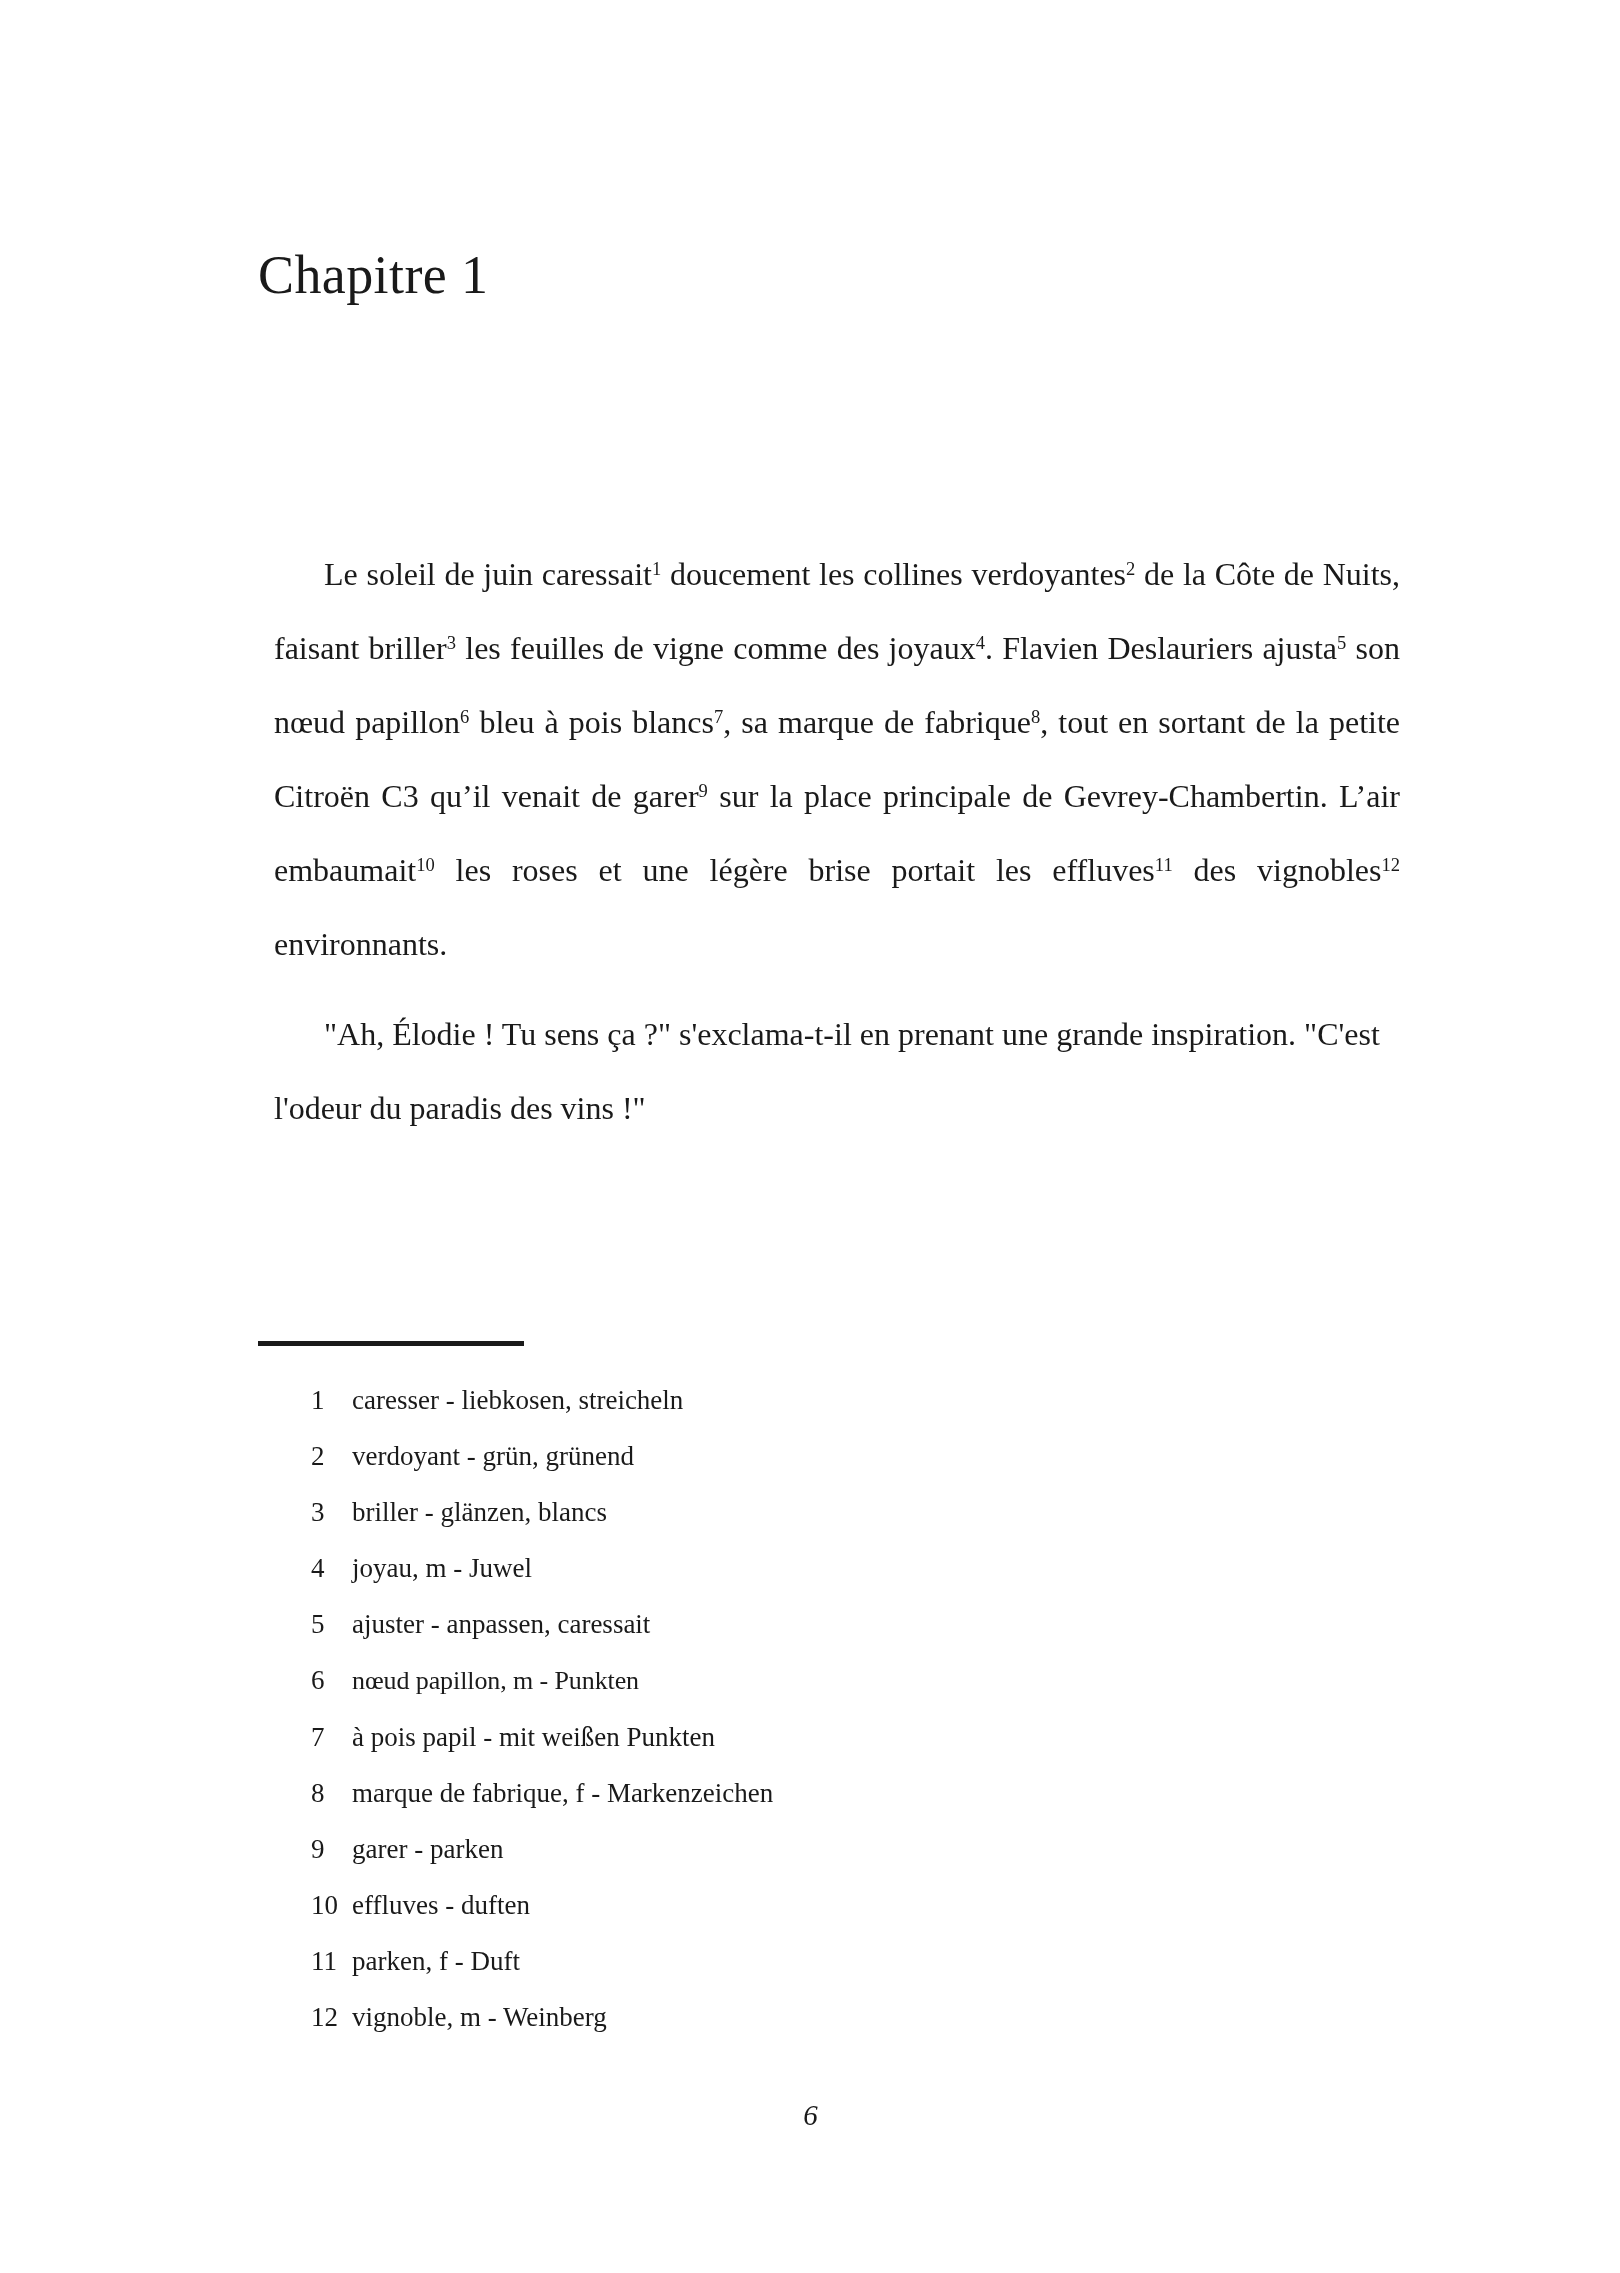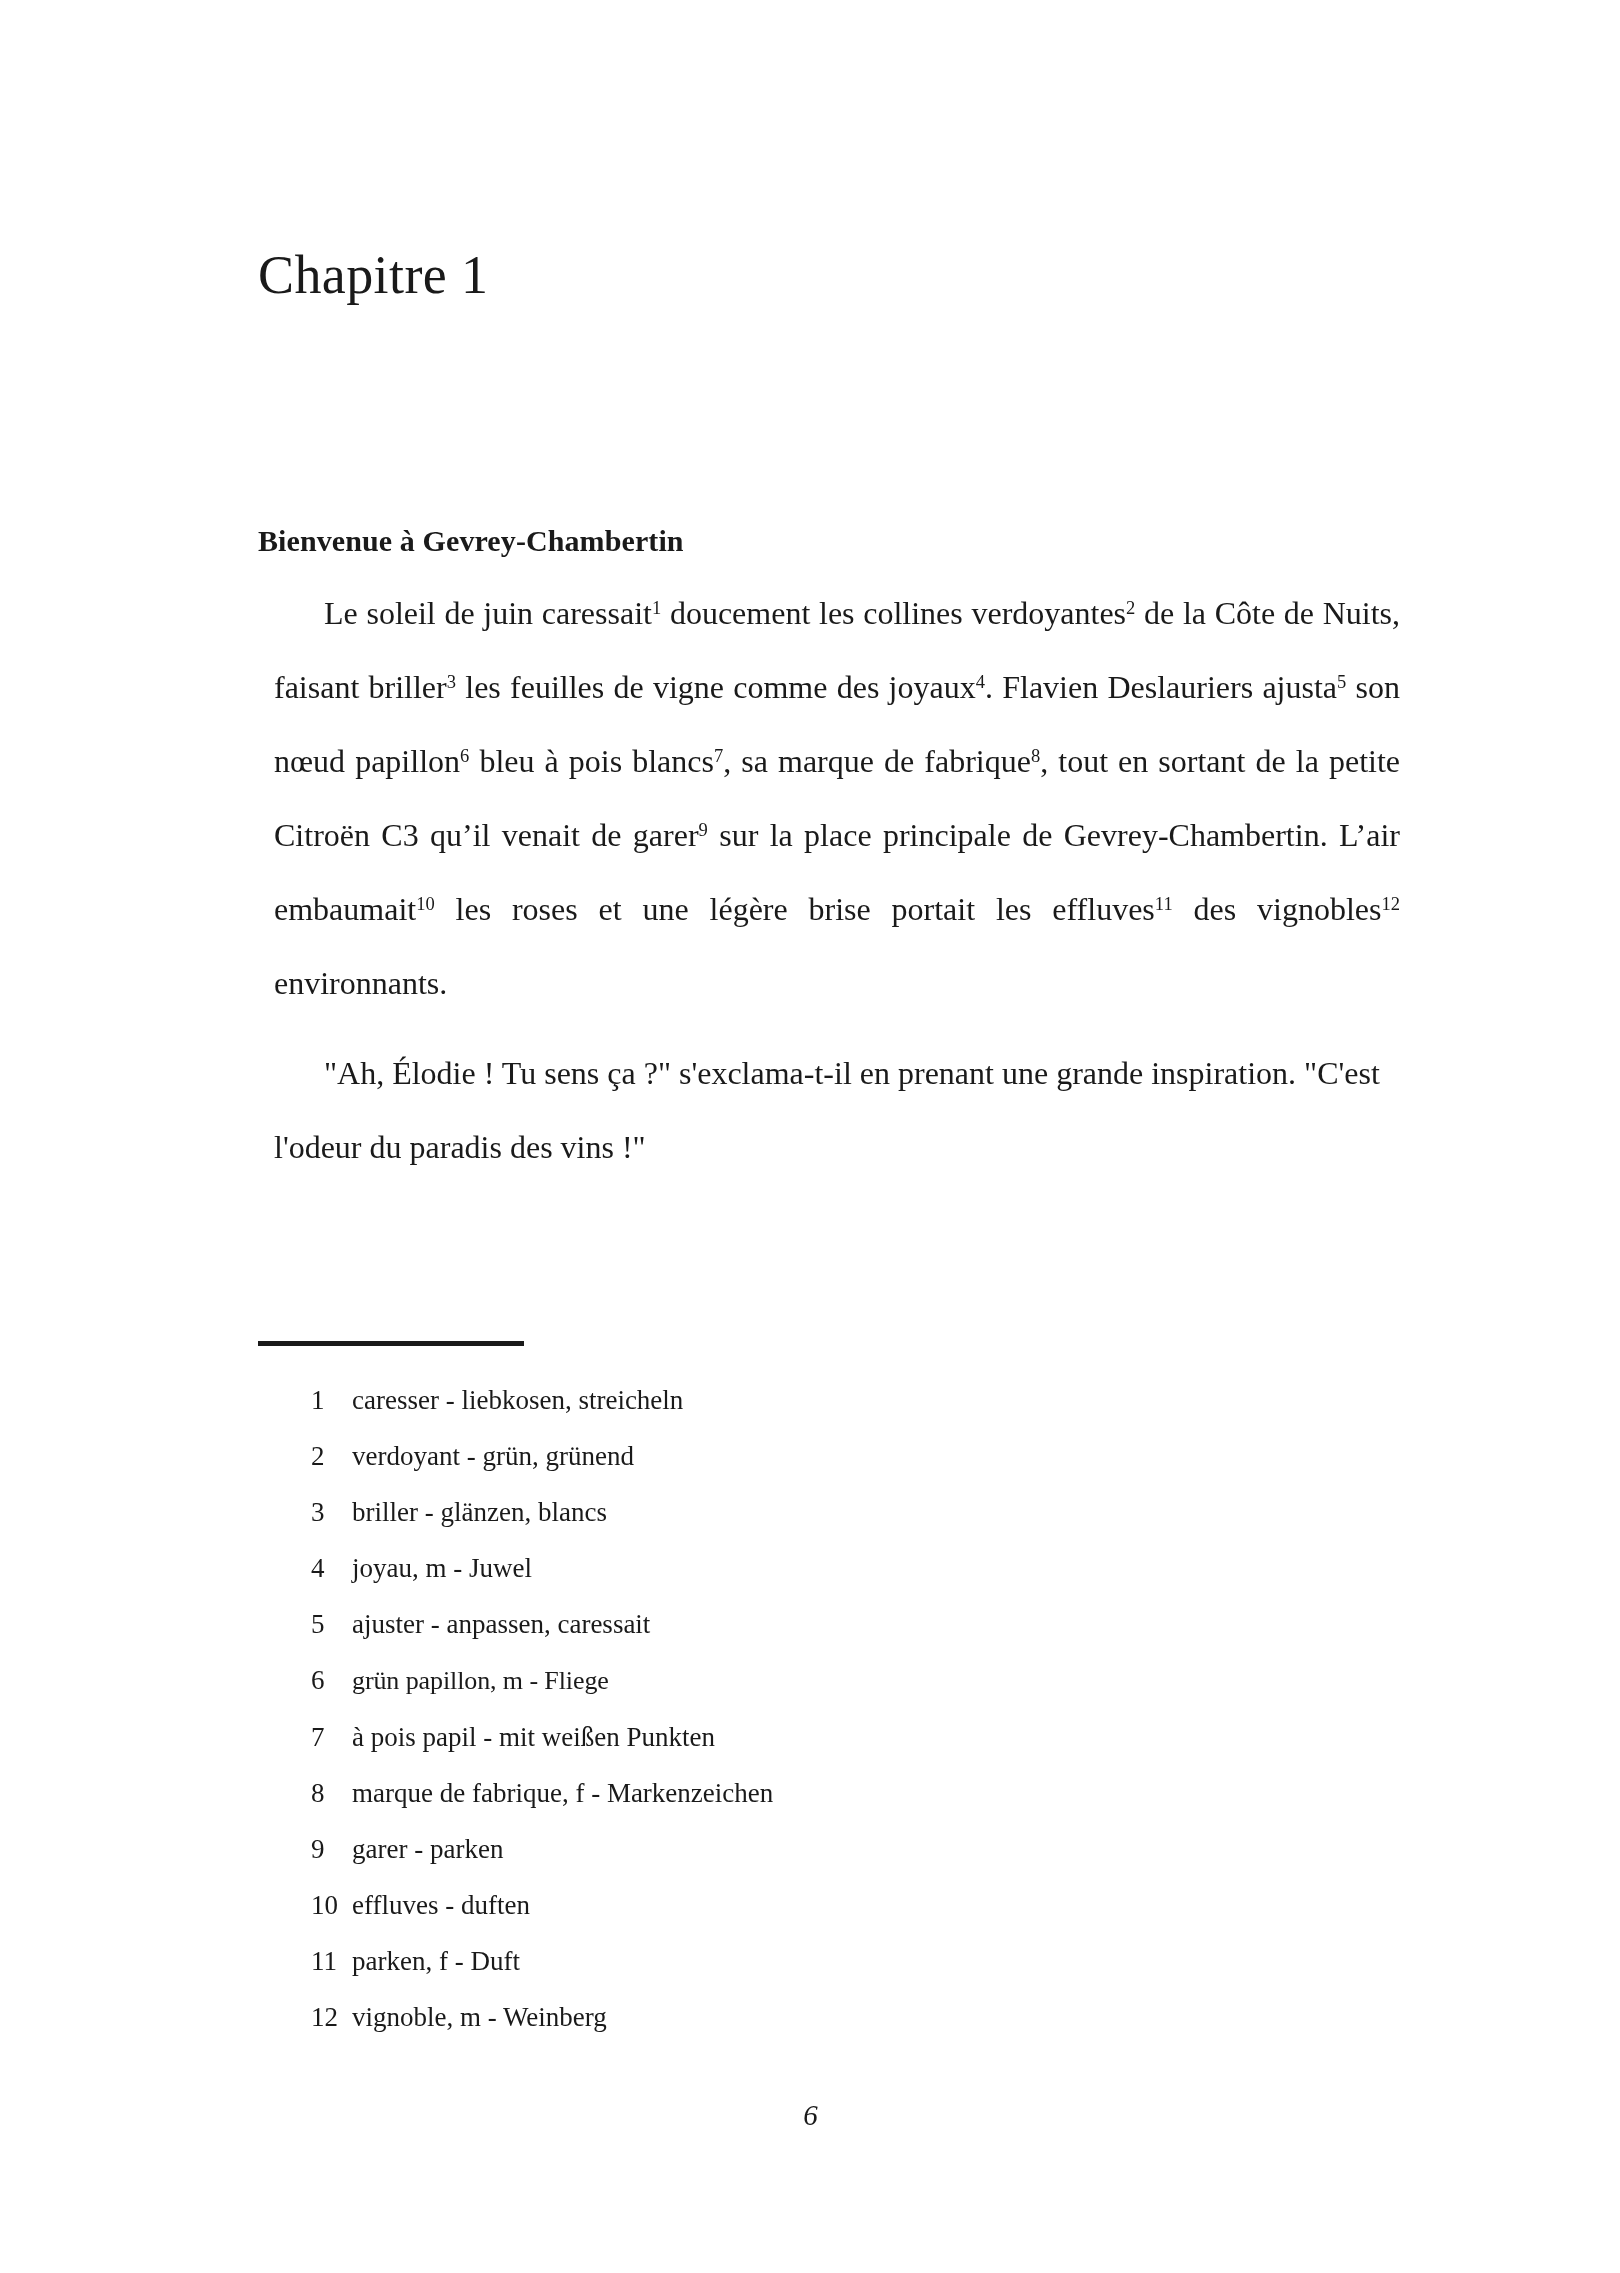--- a/index.html
+++ b/index.html
@@ -136,21 +136,20 @@
 </style>
 </head>
 <body>
 
 <div class="page">
 
   <h1 class="chapter-title">Chapitre 1</h1>
 
   <div class="textblock">
 
-    <div class="section-heading">Bienvenue à Gevrey-Chambertin</div>
 
     <p class="body-para"><span>Le soleil de juin caressait</span><sup class="fn">1</sup><span> doucement les collines verdoy­antes</span><sup class="fn">2</sup><span> de la Côte de Nuits, faisant briller</span><sup class="fn">3</sup><span> les feuilles de vigne comme des joyaux</span><sup class="fn">4</sup><span>. Flavien Deslauriers ajusta</span><sup class="fn">5</sup><span> son nœud papil­lon</span><sup class="fn">6</sup><span> bleu à pois blancs</span><sup class="fn">7</sup><span>, sa marque de fabrique</span><sup class="fn">8</sup><span>, tout en sortant de la petite Citroën C3 qu’il venait de garer</span><sup class="fn">9</sup><span> sur la place princi­pale de Gevrey-Chambertin. L’air embaumait</span><sup class="fn">10</sup><span> les roses et une légère brise portait les effluves</span><sup class="fn">11</sup><span> des vignobles</span><sup class="fn">12</sup><span> environnants.</span></p>
 
     <p class="body-para last-in-block">"Ah, Élodie ! Tu sens ça ?" s'exclama-t-il en prenant une grande inspiration. "C'est l'odeur du paradis des vins !"</p>
 
   </div>
 
   <div class="footnote-rule"></div>
 
   <div class="footnotes">
@@ -175,21 +174,21 @@
       <span class="fn-text">joyau, m - Juwel</span>
     </div>
 
     <div class="fn-row">
       <span class="fn-num">5</span>
       <span class="fn-text">ajuster - anpassen, caressait</span>
     </div>
 
     <div class="fn-row condensed">
       <span class="fn-num">6</span>
-      <span class="fn-text">grün papillon, m - Fliege</span>
+      <span class="fn-text">nœud papillon, m - Punkten</span>
     </div>
 
     <div class="fn-row">
       <span class="fn-num">7</span>
       <span class="fn-text">à pois papil - mit weißen Punkten</span>
     </div>
 
     <div class="fn-row">
       <span class="fn-num">8</span>
       <span class="fn-text">marque de fabrique, f - Markenzeichen</span>

